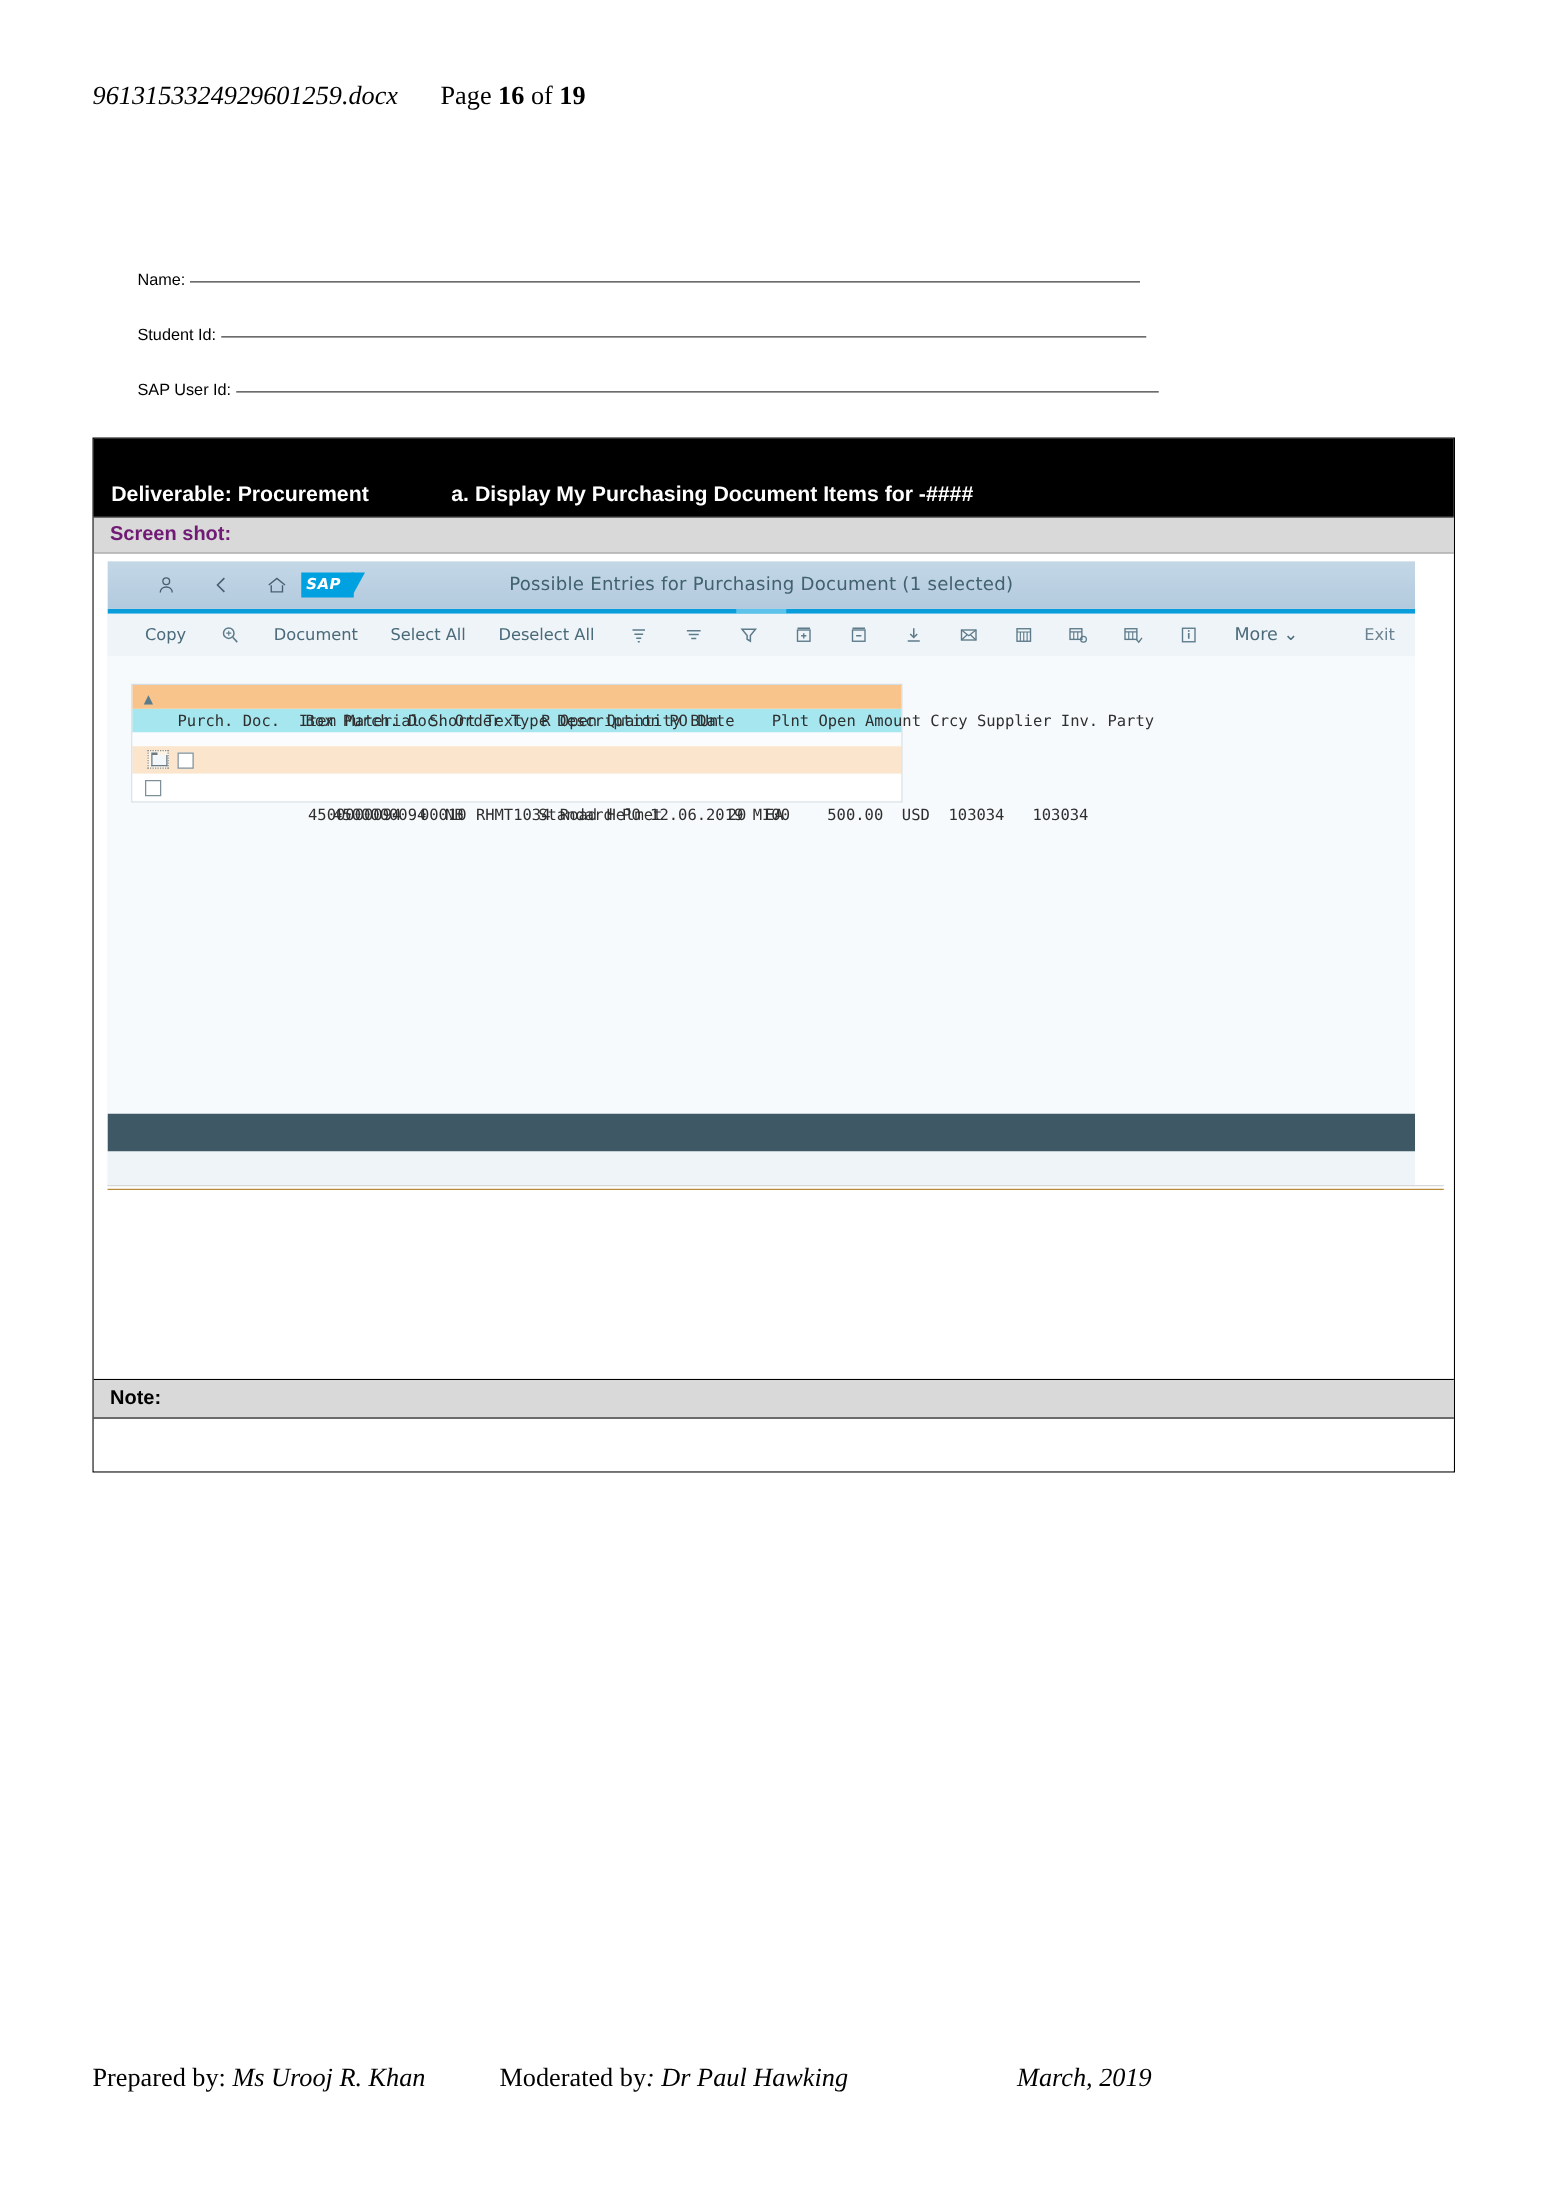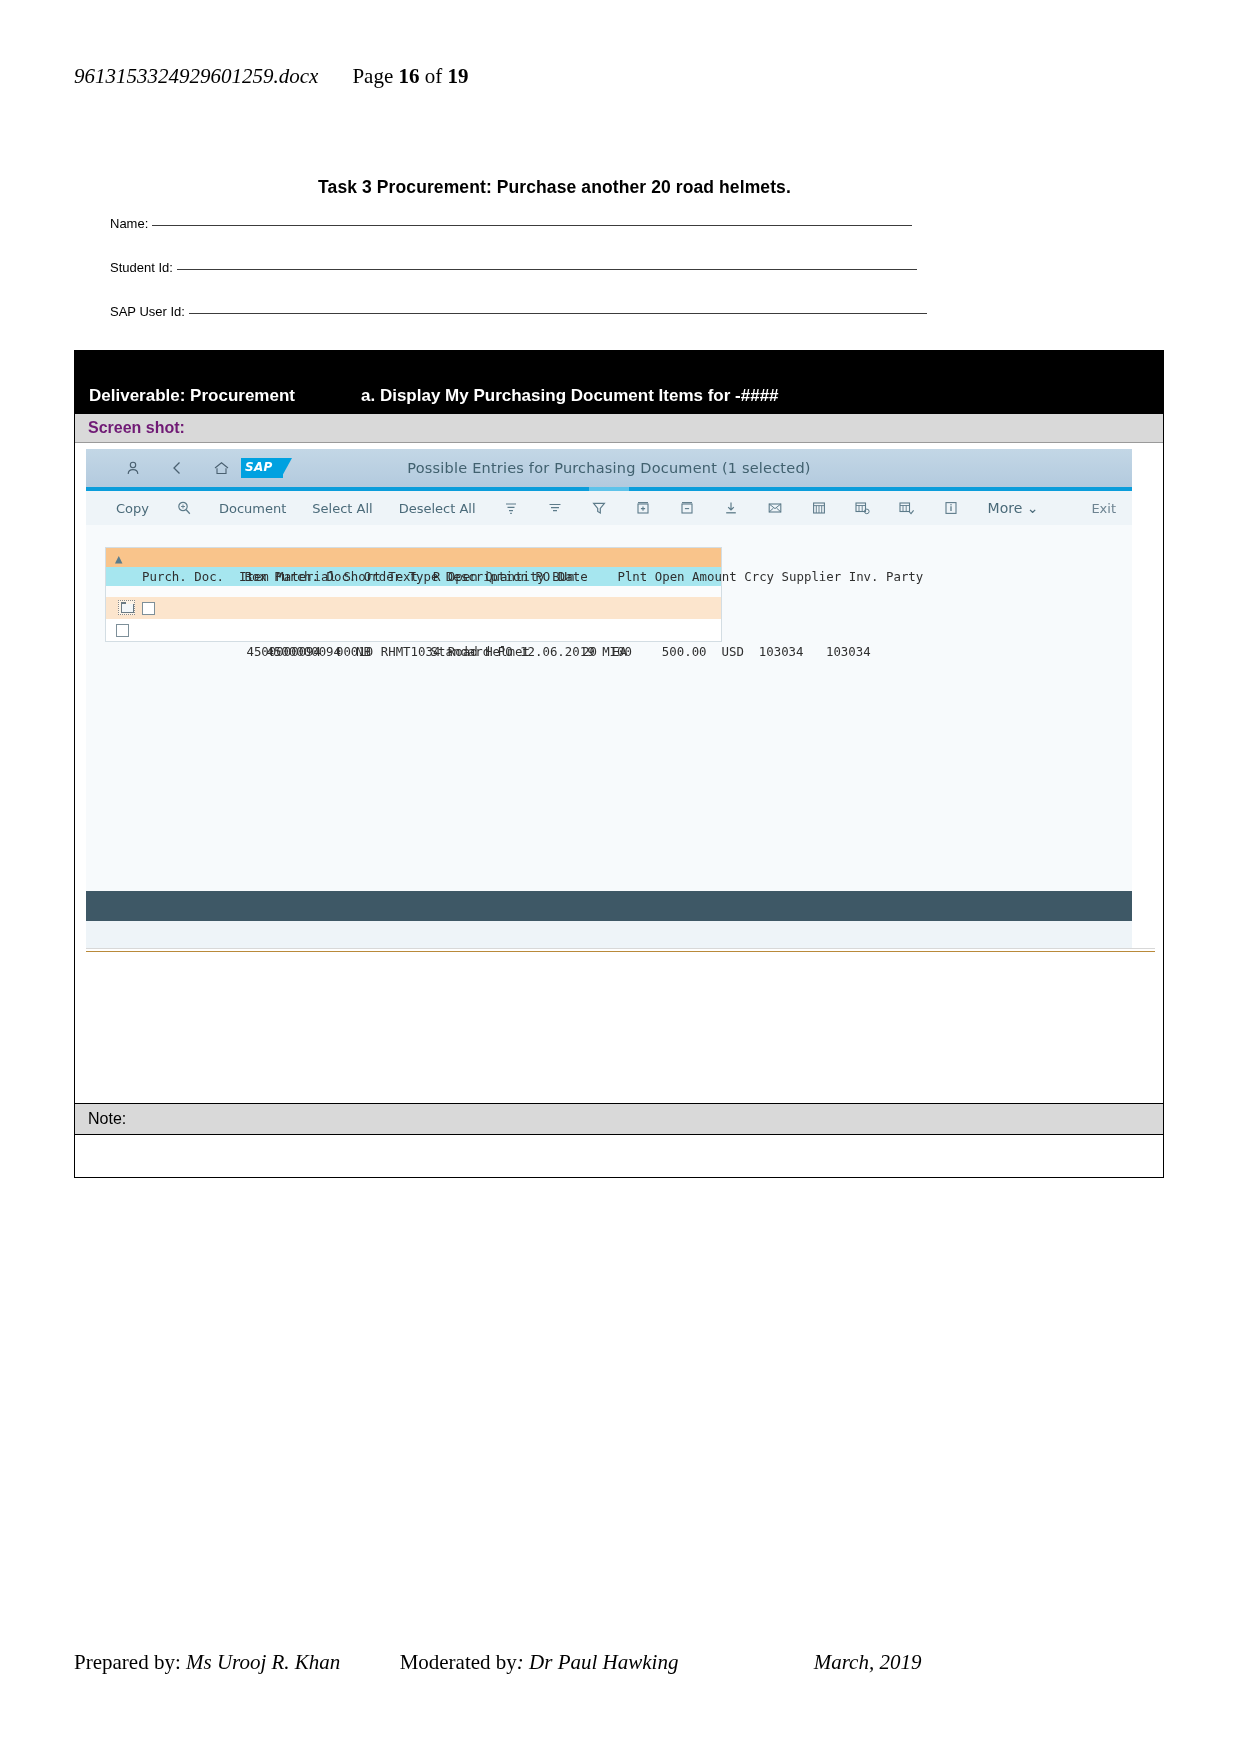--- a/index.html
+++ b/index.html
@@ -34,21 +34,21 @@
 
   
   .deliv-box{position:absolute;left:74px;top:350px;width:1088px;border:1.5px solid #000;background:#fff;}
   .deliv-bar{background:#000;color:#fff;height:62px;position:relative;}
   .deliv-bar .d1{position:absolute;left:14px;bottom:7px;font-size:17px;font-weight:bold;}
   .deliv-bar .d2{position:absolute;left:286px;bottom:7px;font-size:17px;font-weight:bold;}
   .shot-bar{background:#d9d9d9;border-top:1.5px solid #000;border-bottom:1.2px solid #9a9a9a;
     height:28px;line-height:28px;padding-left:13px;font-size:16px;font-weight:bold;color:#701a75;}
   .shot-body{background:#fff;height:660px;position:relative;}
   .note-bar{background:#d9d9d9;border-top:1.5px solid #000;border-bottom:1.5px solid #000;
-    height:30px;line-height:30px;padding-left:13px;font-size:16px;font-weight:normal;color:#000;}
+    height:30px;line-height:30px;padding-left:13px;font-size:16px;font-weight:bold;color:#000;}
   .note-body{background:#fff;height:42px;}
 
   
   .sap{position:absolute;left:11px;top:6px;width:1046px;height:500px;background:#eef4f8;
     font-family:"DejaVu Sans", sans-serif;overflow:hidden;}
   .sap-shell{height:38px;background:linear-gradient(#c3d7e6,#b3cade);position:relative;}
   .shell-icons{position:absolute;left:38px;top:0;height:38px;display:flex;align-items:center;gap:26px;}
   .shell-icons .ic{width:18px;height:18px;color:#4a6070;display:flex;align-items:center;justify-content:center;}
   .shell-icons svg{display:block;}
   .sap-logo{position:absolute;left:155px;top:9px;width:50px;height:20px;}
@@ -97,23 +97,20 @@
 </style>
 </head>
 <body>
 
 <div class="page">
 
   <div class="runhead">
     <span class="fname">9613153324929601259.docx</span><span class="pg"><span>Page </span><b>16</b><span> of </span><b>19</b></span>
   </div>
 
-  <div class="task-title">
-    <span class="inner">Task 3 Procurement: Purchase another 20 road helmets.</span>
-  </div>
 
   <div class="fld" id="fld-name">
     <span class="lbl">Name:</span>
     <span class="rule"></span>
   </div>
   <div class="fld" id="fld-student">
     <span class="lbl">Student Id:</span>
     <span class="rule"></span>
   </div>
   <div class="fld" id="fld-sap">

